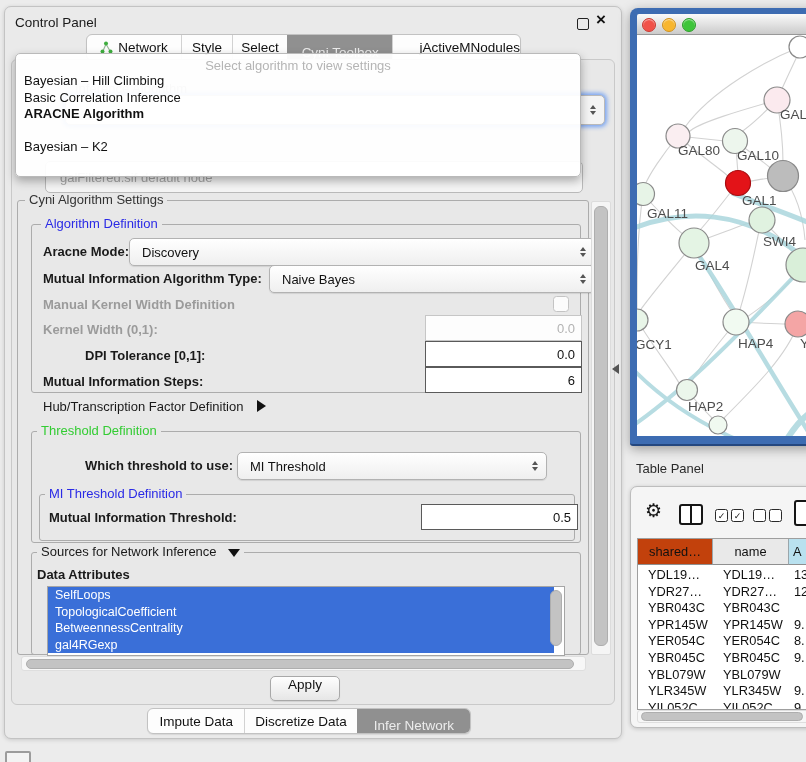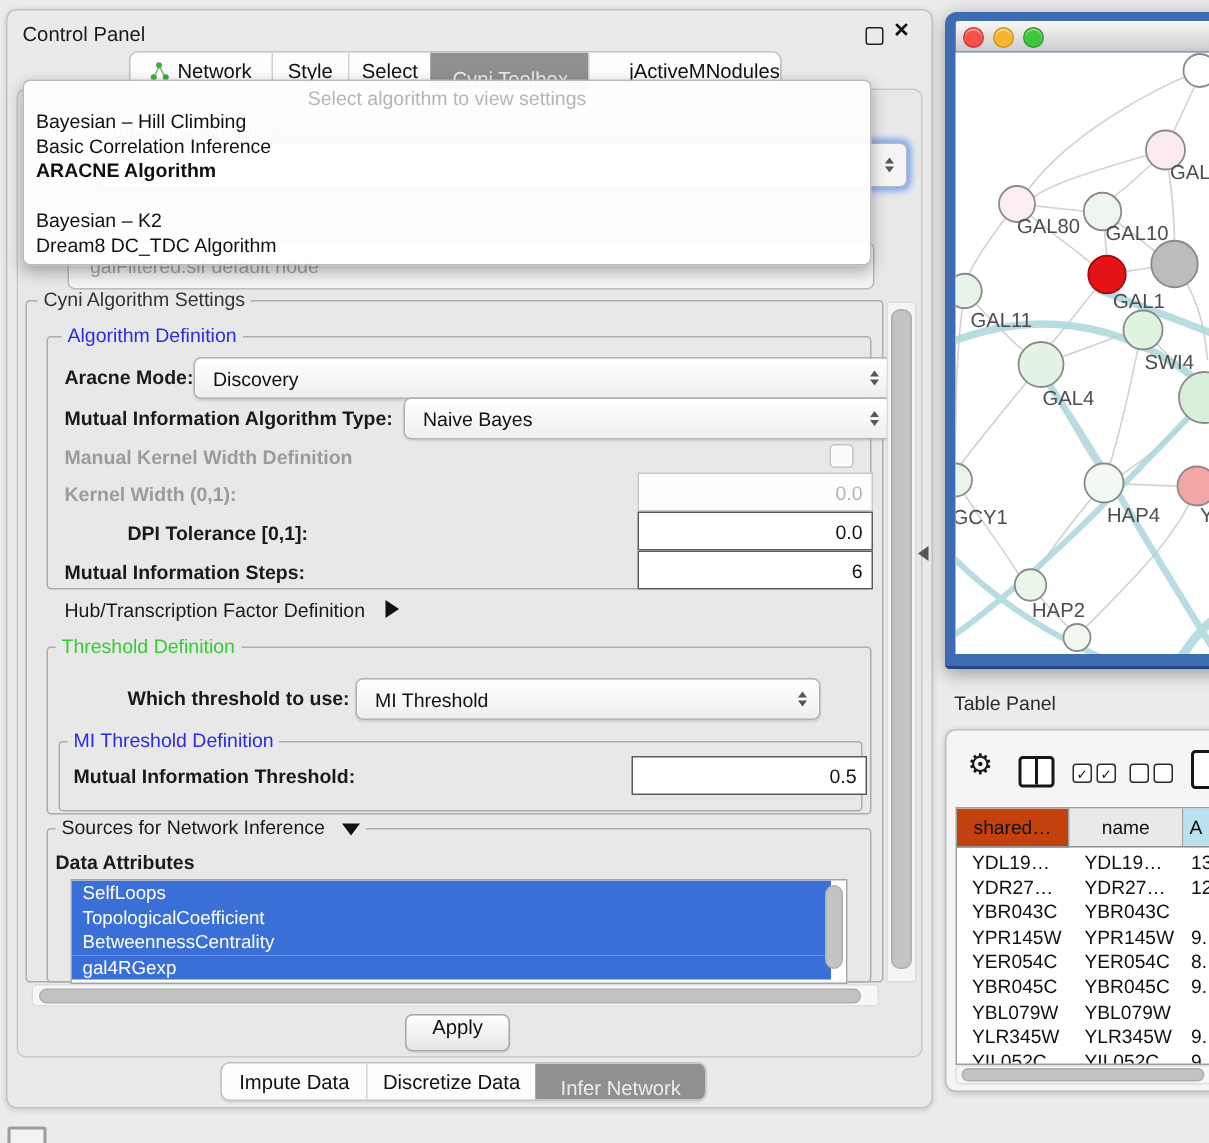--- a/index.html
+++ b/index.html
@@ -120,21 +120,20 @@
     <div class="abs ghost-combo" style="left:40px;top:154px;width:522px;height:30px;z-index:5;display:flex;align-items:center;padding-left:14px;font-size:13px;color:#a6a6a6;">
       <span>galFiltered.sif default node</span>
     </div>
 
     <div class="abs popup">
       <div class="prompt">Select algorithm to view settings</div>
       <div class="pop-item" style="top:19px;">Bayesian – Hill Climbing</div>
       <div class="pop-item" style="top:35.5px;">Basic Correlation Inference</div>
       <div class="pop-item b" style="top:52px;">ARACNE Algorithm</div>
       <div class="pop-item" style="top:85px;">Bayesian – K2</div>
-      <div class="pop-item" style="top:101.5px;">Dream8 DC_TDC Algorithm</div>
     </div>
 
     <div class="abs group" style="left:12px;top:193px;width:570px;height:453px;"></div>
     <div class="abs gtitle" style="left:20px;top:186px;color:#333;">Cyni Algorithm Settings</div>
 
     <div class="abs group" style="left:26px;top:217px;width:548px;height:167px;"></div>
     <div class="abs gtitle blue" style="left:36px;top:210px;">Algorithm Definition</div>
 
     <div class="abs lbl b" style="left:38px;top:237px;">Aracne Mode:</div>
     <div class="abs combo" style="left:124px;top:231px;width:452px;height:26px;">

